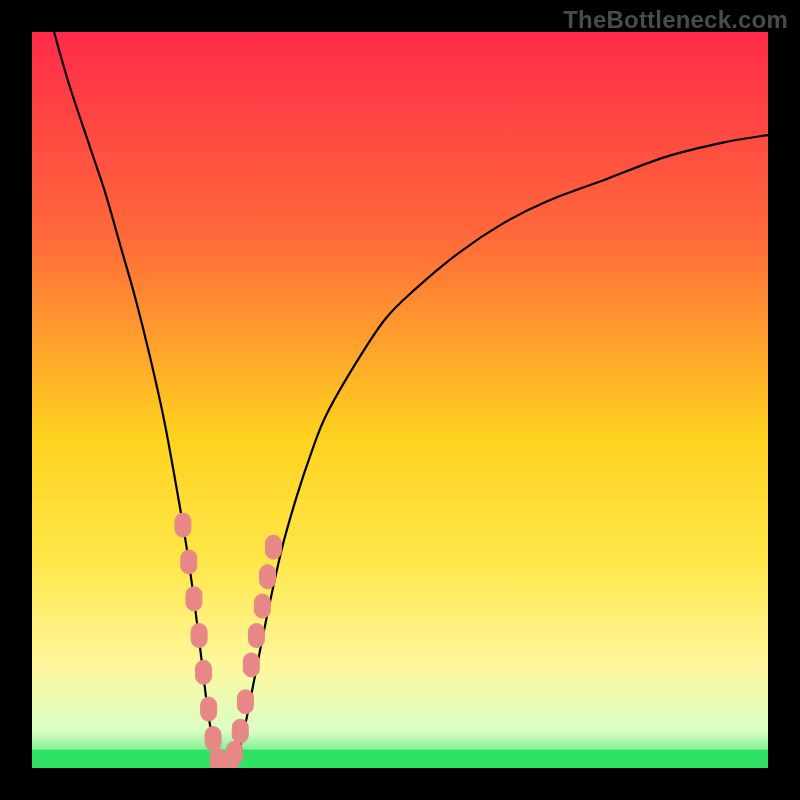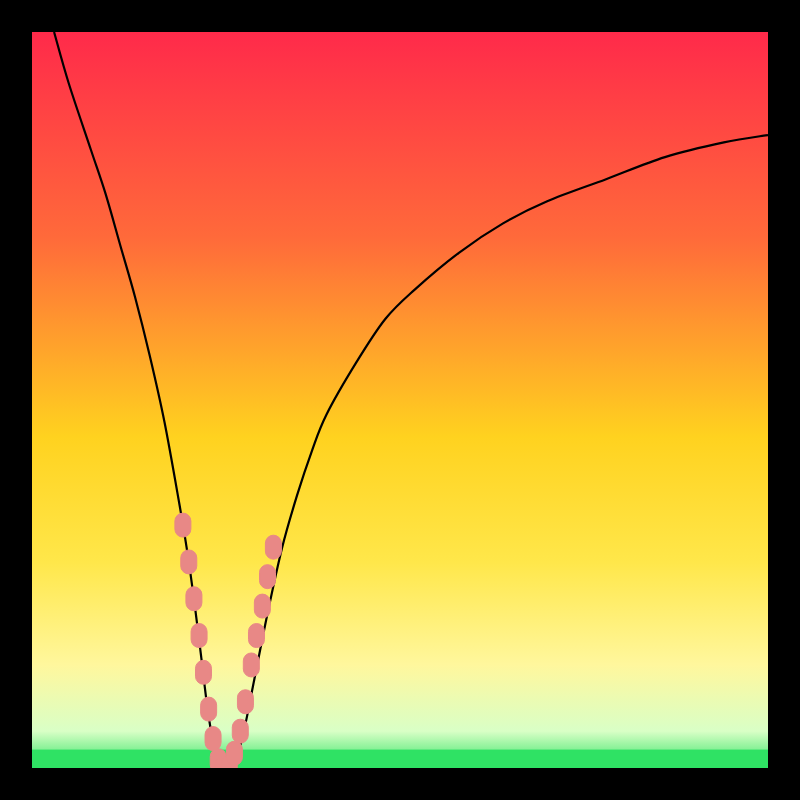--- a/index.html
+++ b/index.html
@@ -74,13 +74,14 @@
           <rect x="200.288" y="687.2" width="16" height="24" rx="8" ry="8" fill="#e88886" stroke="#e88886"></rect>
           <rect x="205.44" y="657.76" width="16" height="24" rx="8" ry="8" fill="#e88886" stroke="#e88886"></rect>
           <rect x="211.328" y="620.96" width="16" height="24" rx="8" ry="8" fill="#e88886" stroke="#e88886"></rect>
           <rect x="216.48" y="591.52" width="16" height="24" rx="8" ry="8" fill="#e88886" stroke="#e88886"></rect>
           <rect x="222.368" y="562.08" width="16" height="24" rx="8" ry="8" fill="#e88886" stroke="#e88886"></rect>
           <rect x="227.52" y="532.64" width="16" height="24" rx="8" ry="8" fill="#e88886" stroke="#e88886"></rect>
           <rect x="233.40799999999996" y="503.20000000000005" width="16" height="24" rx="8" ry="8" fill="#e88886" stroke="#e88886"></rect>
         </g>
     </svg>
   </div>
+  <div class="watermark">TheBottleneck.com</div>
 </div>
 
 </body></html>

